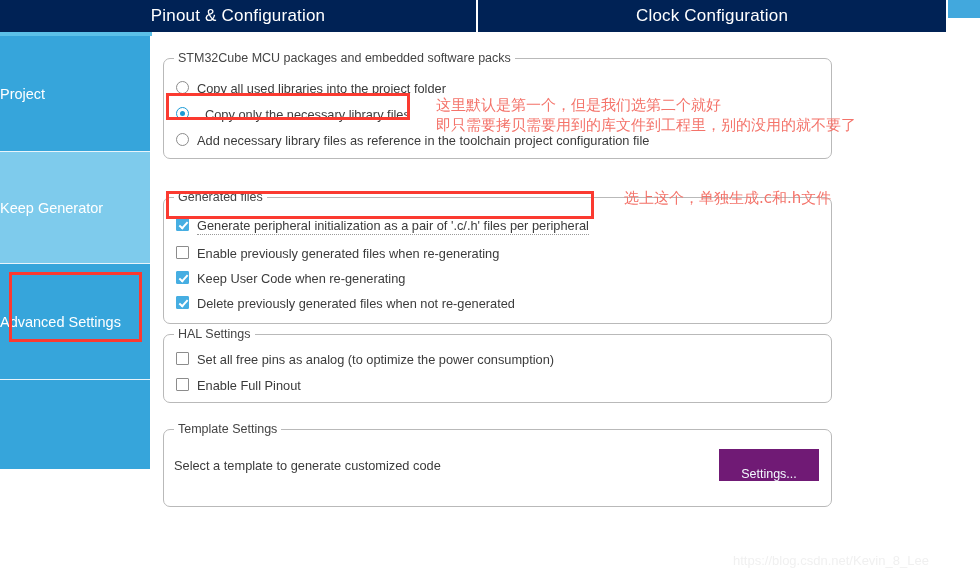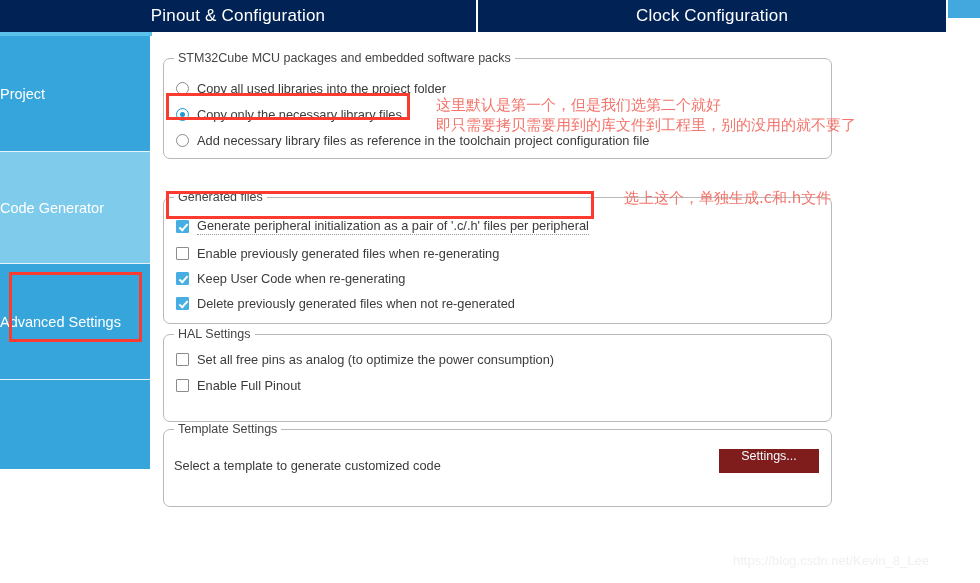--- a/index.html
+++ b/index.html
@@ -76,26 +76,26 @@
   }
   .gb-title {
     position: absolute; top: -8px; left: 10px;
     background: #ffffff; padding: 0 4px;
     font-size: 12.5px; color: #444444;
     white-space: nowrap;
   }
 
   .gb-packs    { left: 13px; top: 22px;  width: 669px; height: 101px; }
   .gb-genfiles { left: 13px; top: 161px; width: 669px; height: 127px; }
-  .gb-hal      { left: 13px; top: 298px; width: 669px; height: 88px;  }
+  .gb-hal      { left: 13px; top: 298px; width: 669px; height: 69px;  }
   .gb-template { left: 13px; top: 393px; width: 669px; height: 78px;  }
 
   .opt-row {
     position: absolute;
-    display: flex; align-items: center;
+    display: flex; align-items: flex-start;
     font-size: 12.8px; color: #3b3b3b;
     white-space: nowrap;
   }
 
   
   .radio {
     width: 13px; height: 13px; border-radius: 50%;
     border: 1px solid #8c8c8c; background: #ffffff;
     margin-right: 8px; flex: none; position: relative;
   }
@@ -122,24 +122,24 @@
     border-bottom: 1px dotted #9a9a9a;
     padding-bottom: 1px;
   }
 
   .tmpl-text {
     position: absolute; left: 10px; top: 28px;
     font-size: 12.8px; color: #3b3b3b;
   }
   .settings-btn {
     position: absolute; right: 12px; top: 19px;
-    width: 100px; height: 24px;
-    background: #7f1d1d; border: none; color: #f3fbff;
+    width: 100px; height: 32px;
+    background: #701a75; border: none; color: #f3fbff;
     font-size: 12.5px; font-family: inherit;
-    display: flex; align-items: flex-start; justify-content: center;
+    display: flex; align-items: flex-end; justify-content: center;
     cursor: pointer;
   }
 
   
   .redbox { position: absolute; border: 3px solid #fb3a30; box-sizing: border-box; pointer-events: none; }
   .rb-radio { left: 166px; top: 93px;  width: 244px; height: 27px; }
   .rb-cbox  { left: 166px; top: 191px; width: 428px; height: 28px; }
 
   
   .anno {
@@ -174,42 +174,42 @@
     </div>
     <div class="tab-rest"></div>
   </div>
   <div class="tab-underline"></div>
 
   <div class="sidebar">
     <div class="side-item s-project">
       <span>Project</span>
     </div>
     <div class="side-item s-codegen">
-      <span>Code Generator</span>
+      <span>Keep Generator</span>
     </div>
     <div class="side-item s-advanced">
       <span>Advanced Settings</span>
     </div>
     <div class="side-item s-blank">
       <span></span>
     </div>
     <div class="side-highlight"></div>
   </div>
 
   <div class="content">
 
     <div class="groupbox gb-packs">
       <div class="gb-title">STM32Cube MCU packages and embedded software packs</div>
 
       <div class="opt-row" style="left:12px; top:22px;">
         <span class="radio"></span>
         <span>Copy all used libraries into the project folder</span>
       </div>
 
-      <div class="opt-row" style="left:12px; top:48px;">
+      <div class="opt-row" style="left:12px; top:48px;gap:8px;">
         <span class="radio on"></span>
         <span>Copy only the necessary library files</span>
       </div>
 
       <div class="opt-row" style="left:12px; top:74px;">
         <span class="radio"></span>
         <span>Add necessary library files as reference in the toolchain project configuration file</span>
       </div>
     </div>
 

